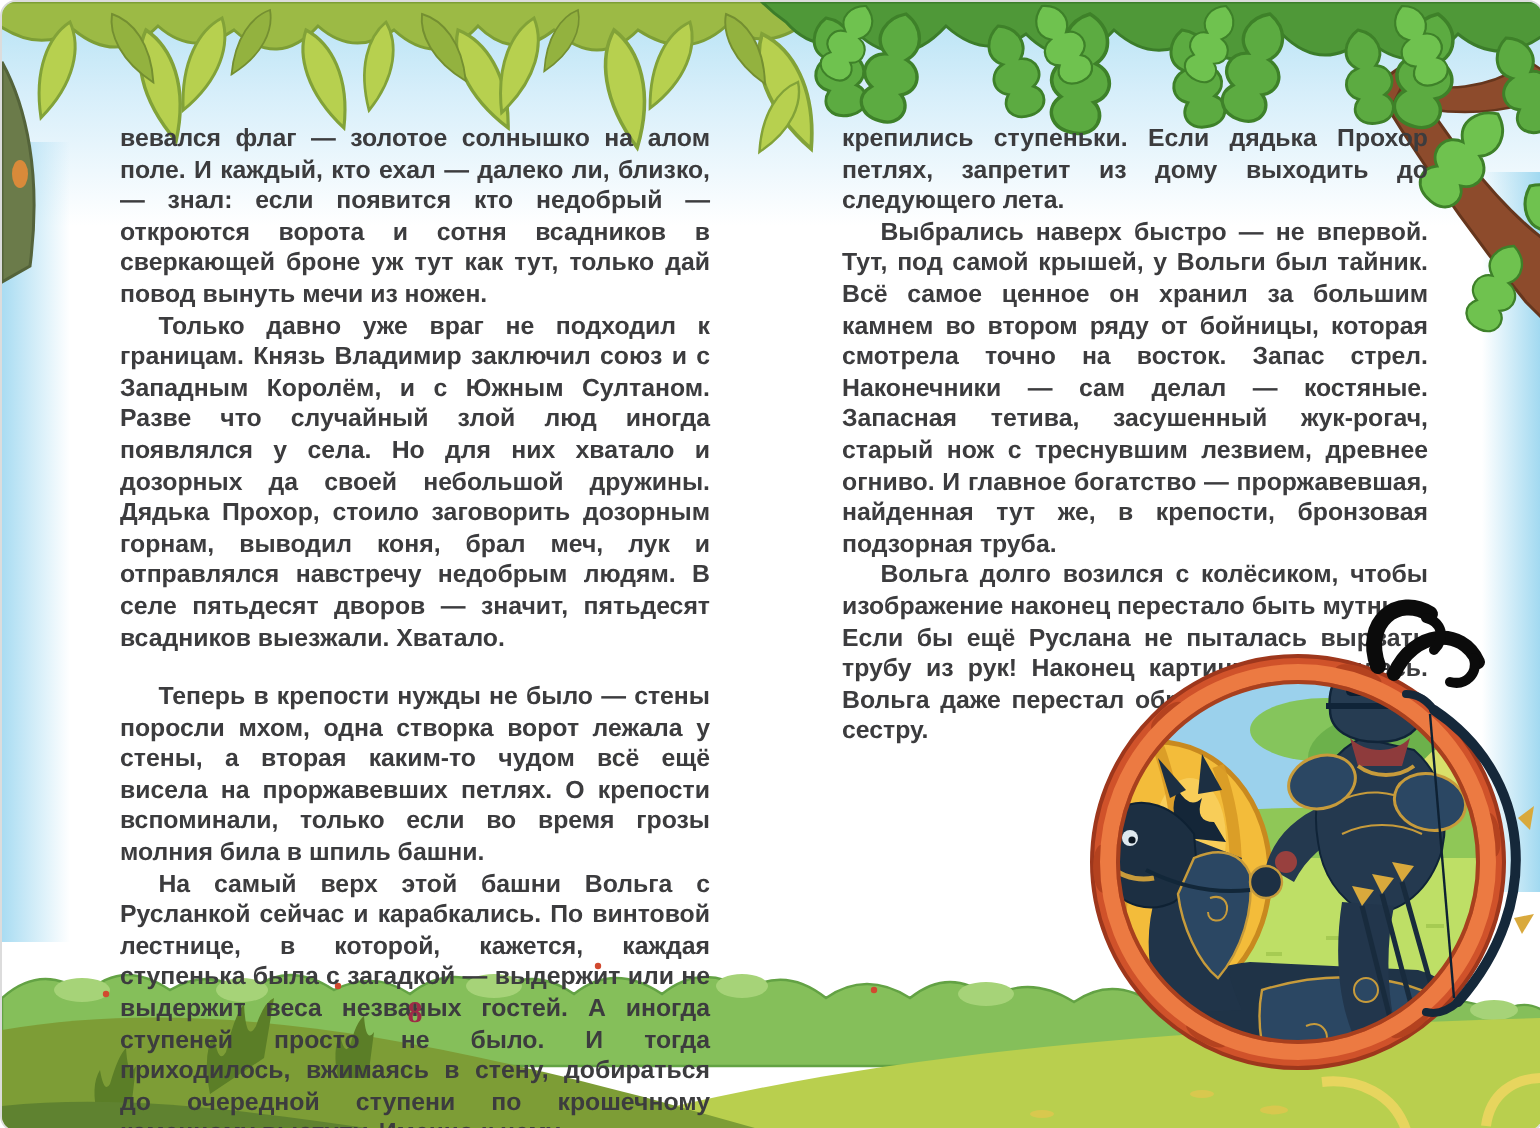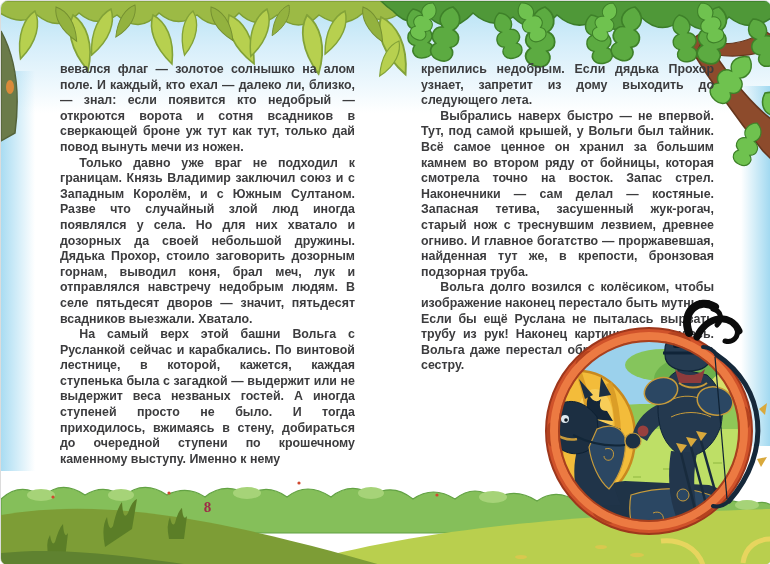--- a/index.html
+++ b/index.html
@@ -130,26 +130,27 @@
       <path d="M104,94 q-4,-20 2,-30 q2,16 6,9 q4,-18 9,-24 q1,20 6,11 q4,-12 9,-14 l-5,30 Z"></path>
       <path d="M48,106 q-4,-16 1,-24 q2,12 5,7 q4,-14 8,-18 q1,16 5,9 l-3,26 Z"></path>
       <path d="M168,86 q-3,-14 1,-22 q2,11 5,6 q3,-12 7,-15 q1,14 5,8 l-3,23 Z"></path>
     </g>
     <path d="M0,100 C60,94 120,102 190,112 L0,112 Z" fill="#5f8230"></path>
   </svg>
 
   <div class="col col-left">
     <p class="para first">вевался флаг — золотое солнышко на алом поле. И каждый, кто ехал — далеко ли, близко, — знал: если появится кто недобрый — откроются ворота и сотня всадников в сверкающей броне уж тут как тут, только дай повод вынуть мечи из ножен.</p>
     <p class="para">Только давно уже враг не подходил к границам. Князь Владимир заключил союз и с Западным Королём, и с Южным Султаном. Разве что случайный злой люд иногда появлялся у села. Но для них хватало и дозорных да своей небольшой дружины. Дядька Прохор, стоило заговорить дозорным горнам, выводил коня, брал меч, лук и отправлялся навстречу недобрым людям. В селе пятьдесят дворов — значит, пятьдесят всадников выезжали. Хватало.</p>
+    <p class="para gap-top">Теперь в крепости нужды не было — стены поросли мхом, одна створка ворот лежала у стены, а вторая каким-то чудом всё ещё висела на проржавевших петлях. О крепости вспоминали, только если во время грозы молния била в шпиль башни.</p>
     <p class="para">На самый верх этой башни Вольга с Русланкой сейчас и карабкались. По винтовой лестнице, в которой, кажется, каждая ступенька была с загадкой — выдержит или не выдержит веса незваных гостей. А иногда ступеней просто не было. И тогда приходилось, вжимаясь в стену, добираться до очередной ступени по крошечному каменному выступу. Именно к нему</p>
   </div>
   <div class="pagenum">8</div>
 
   <div class="col col-right">
-    <p class="para first">крепились недобрым. Если дядька Прохор узнает, запретит из дому выходить до следующего лета.</p>
+    <p class="para first">крепились ступеньки. Если дядька Прохор петлях, запретит из дому выходить до следующего лета.</p>
     <p class="para">Выбрались наверх быстро — не впервой. Тут, под самой крышей, у Вольги был тайник. Всё самое ценное он хранил за большим камнем во втором ряду от бойницы, которая смотрела точно на восток. Запас стрел. Наконечники — сам делал — костяные. Запасная тетива, засушенный жук-рогач, старый нож с треснувшим лезвием, древнее огниво. И главное богатство — проржавевшая, найденная тут же, в крепости, бронзовая подзорная труба.</p>
     <p class="para">Вольга долго возился с колёсиком, чтобы изображение наконец перестало быть мутным. Если бы ещё Руслана не пыталась вырвать трубу из рук! Наконец картинка проявилась. Вольга даже перестал обращать внимание на сестру.</p>
   </div>
 
   <svg class="layer illo" width="272" height="272" viewBox="0 0 272 272">
     <defs>
         <clipPath id="kc">
           <circle cx="136" cy="132" r="90"></circle>
         </clipPath>
       </defs>

